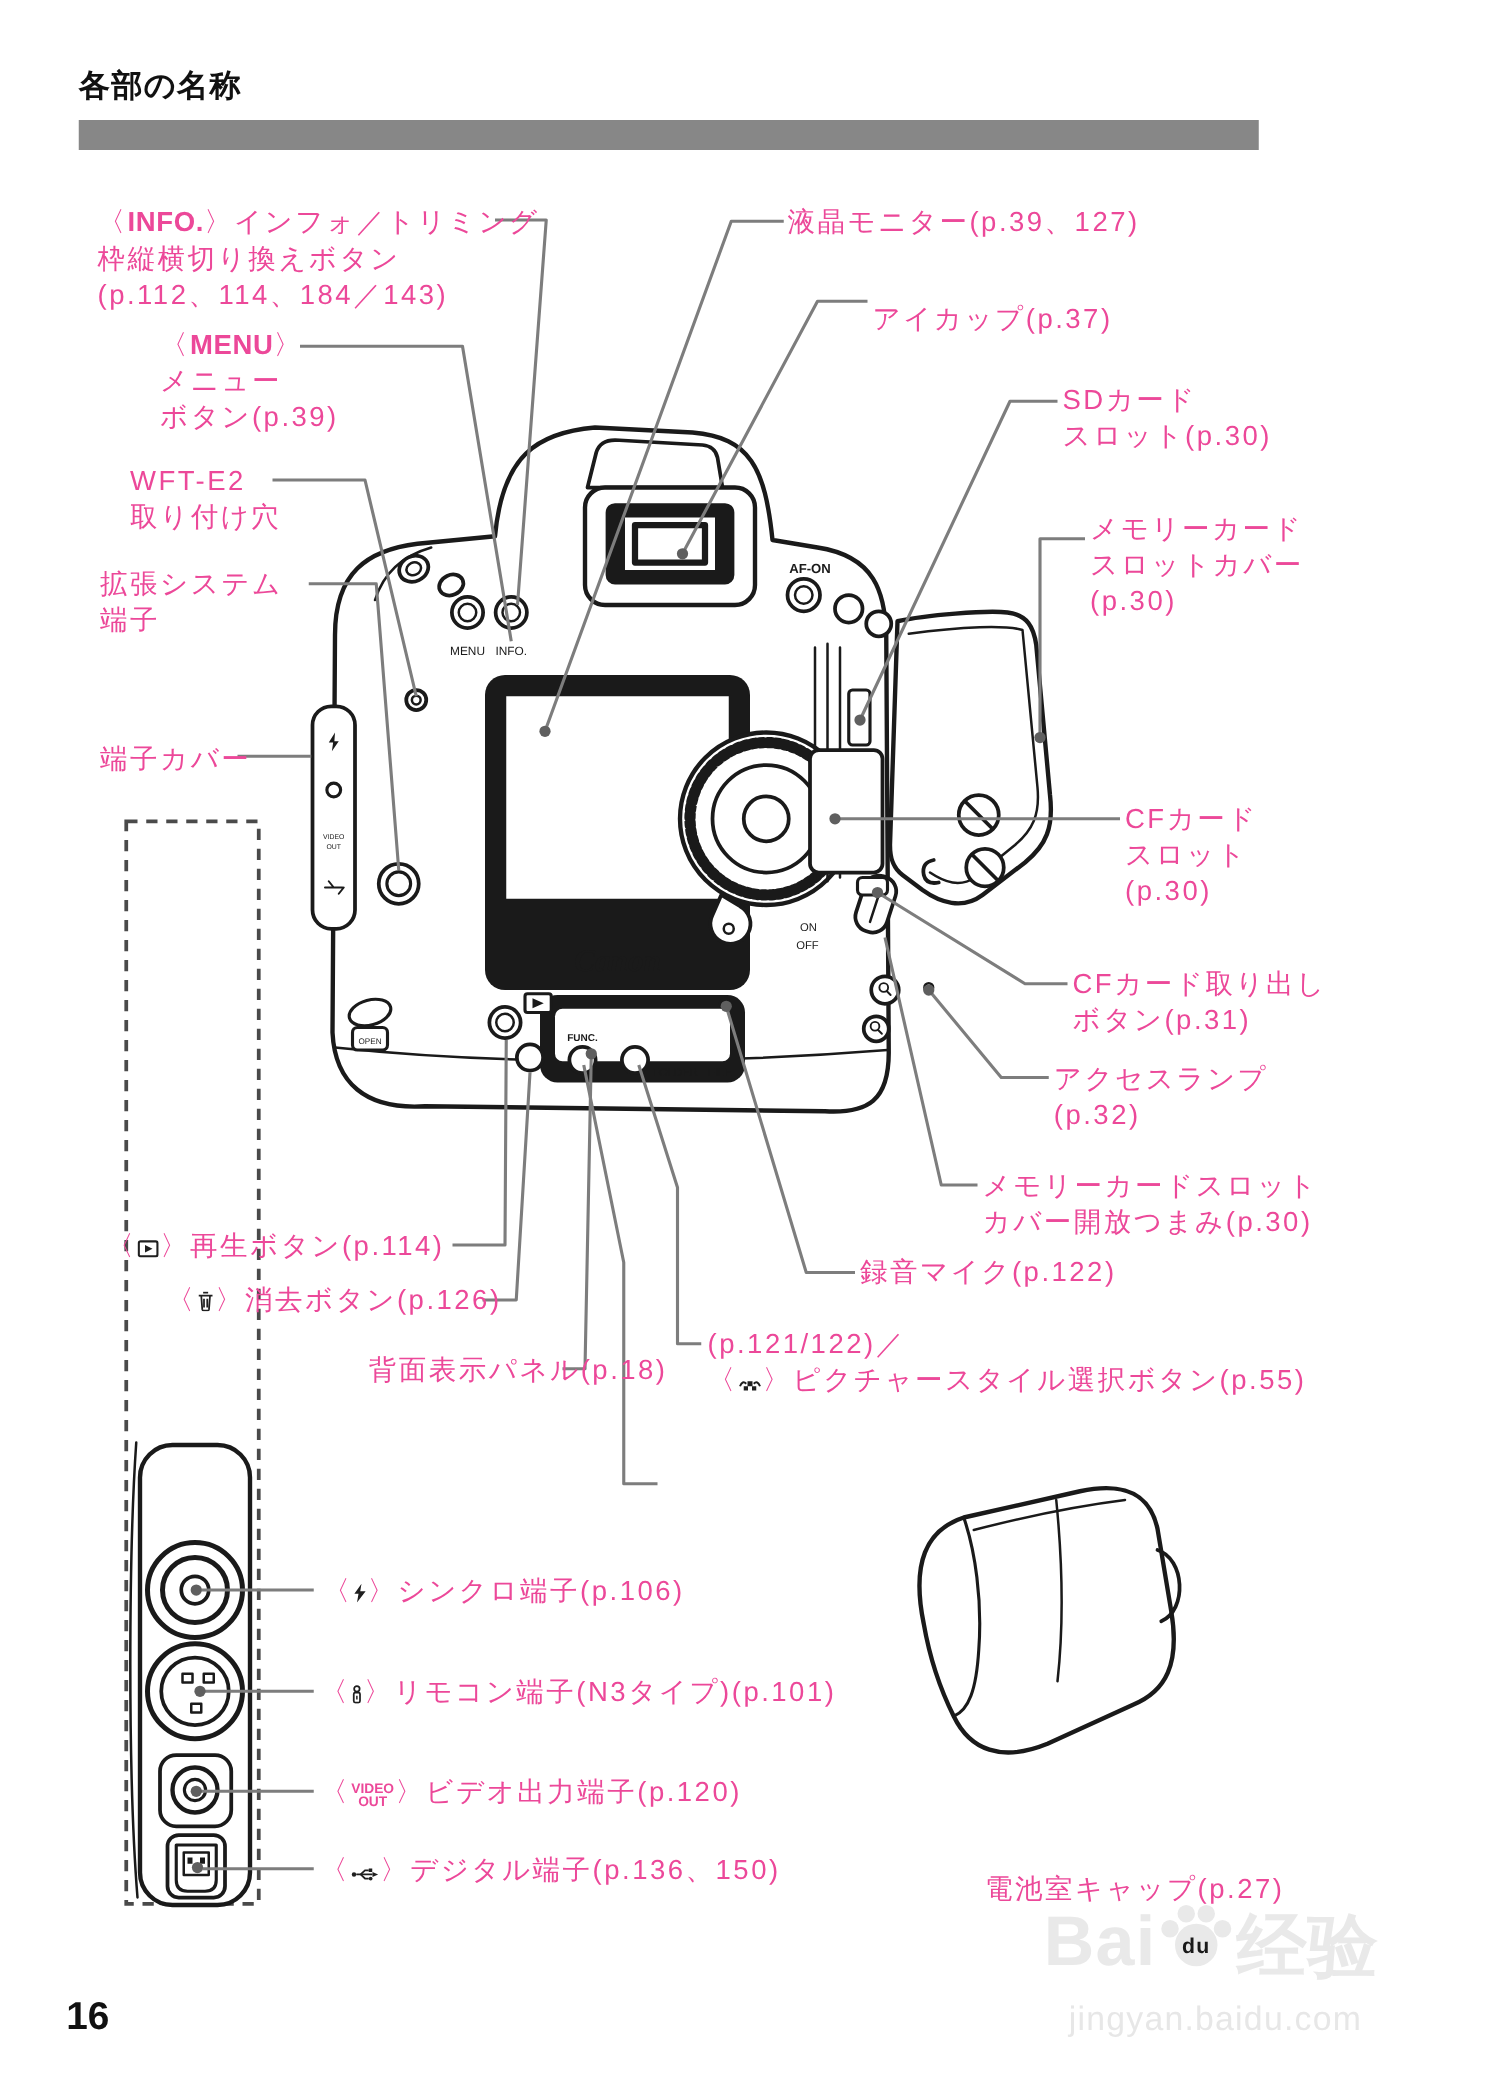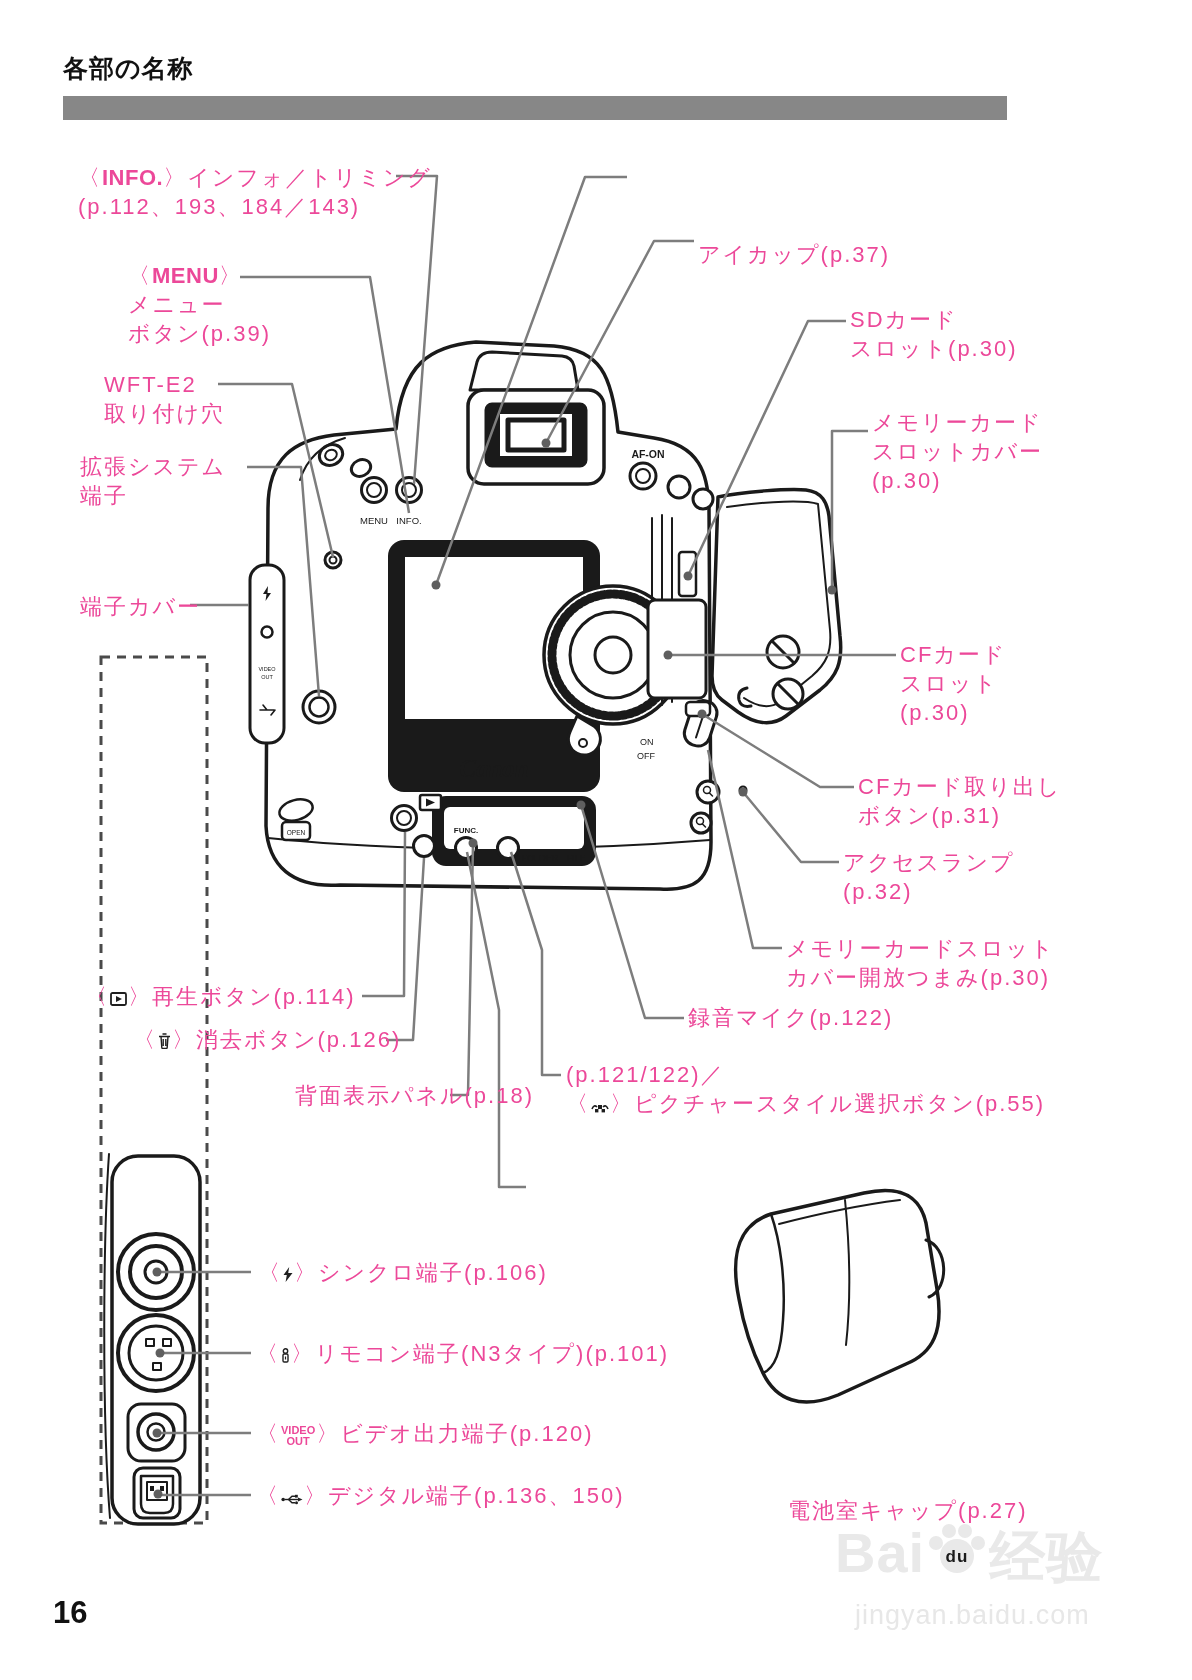--- a/index.html
+++ b/index.html
@@ -244,21 +244,22 @@
       <circle cx="473" cy="843" r="4.5"></circle>
       <circle cx="157" cy="1272" r="4.5"></circle>
         <circle cx="160" cy="1353" r="4.5"></circle>
       <circle cx="157" cy="1433" r="4.5"></circle>
         <circle cx="158" cy="1494" r="4.5"></circle>
     </g>
   </svg>
 
   <div class="lbl" style="left:78px;top:163px">
     <div><span>〈</span><span class="k">INFO.</span><span>〉インフォ／トリミング</span></div>
-    <div>(p.112、193、184／143)</div>
+    <div>枠縦横切り換えボタン</div>
+    <div>(p.112、114、184／143)</div>
   </div>
   <div class="lbl" style="left:128px;top:261px">
     <div><span>〈</span><span class="k">MENU</span><span>〉</span></div>
     <div>メニュー</div>
     <div>ボタン(p.39)</div>
   </div>
   <div class="lbl" style="left:104px;top:370px">
     <div>WFT-E2</div>
     <div>取り付け穴</div>
   </div>
@@ -277,20 +278,23 @@
   </div>
   <div class="lbl" style="left:133px;top:1025px">
     <span>〈</span><svg width="13" height="16" viewBox="0 0 13 16">
         <path d="M4.5,1 h4 M1,3.5 h11 M3,3.5 l0.8,11 q0.1,1 1.1,1 h3.2 q1,0 1.1,-1 l0.8,-11 M5.2,6 v7 M7.8,6 v7" stroke="#1f1f1f" stroke-width="1.4" fill="none"></path>
       </svg><span>〉消去ボタン(p.126)</span>
   </div>
   <div class="lbl" style="left:295px;top:1081px">
     <div>背面表示パネル(p.18)</div>
   </div>
 
+  <div class="lbl" style="left:630px;top:163px">
+    <div>液晶モニター(p.39、127)</div>
+  </div>
   <div class="lbl" style="left:698px;top:240px">
     <div>アイカップ(p.37)</div>
   </div>
   <div class="lbl" style="left:850px;top:305px">
     <div>SDカード</div>
     <div>スロット(p.30)</div>
   </div>
   <div class="lbl" style="left:872px;top:408px">
     <div>メモリーカード</div>
     <div>スロットカバー</div>

